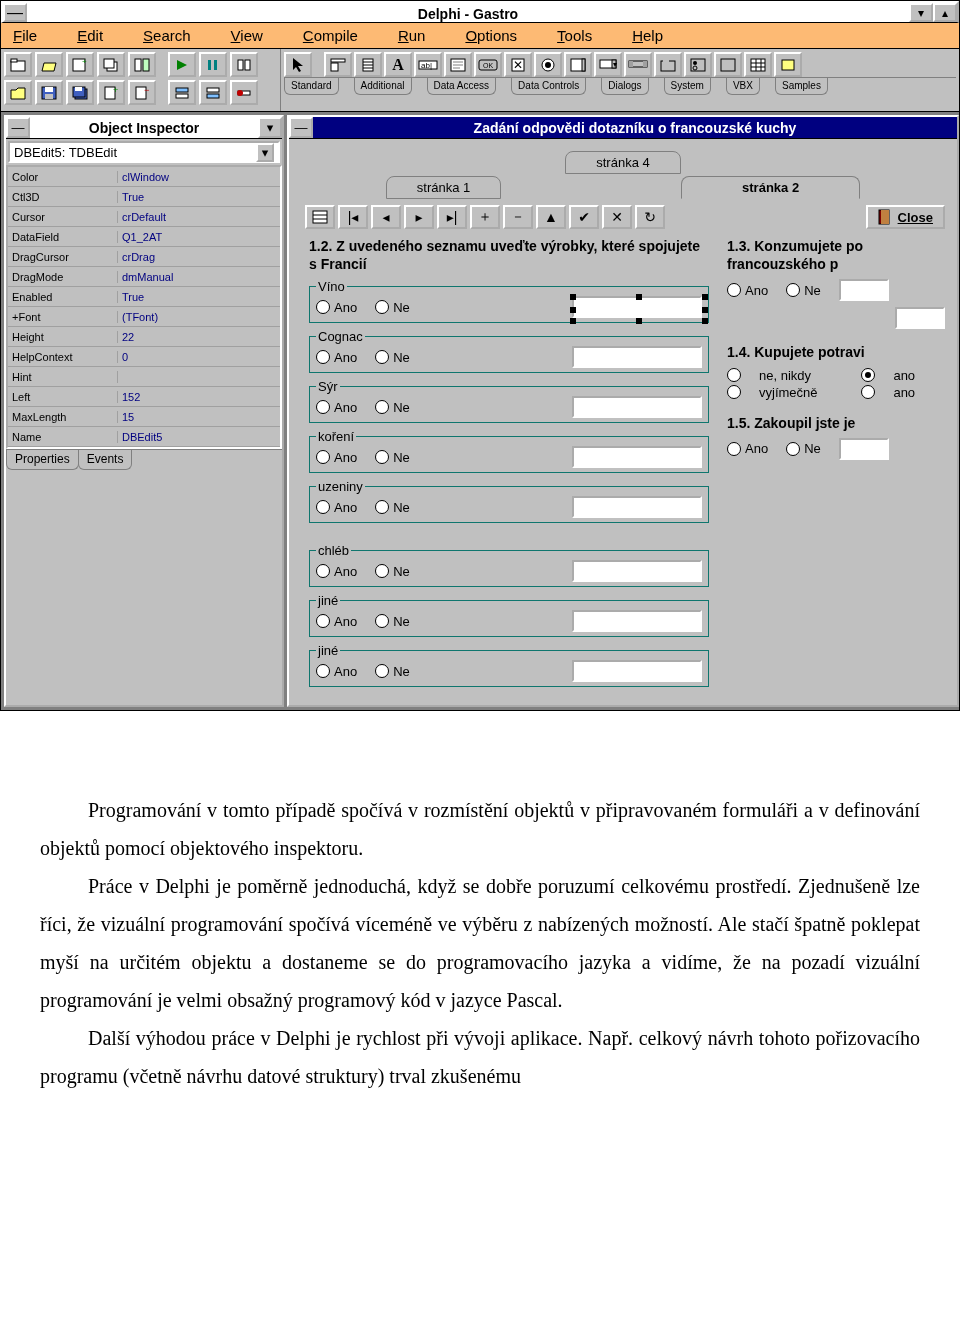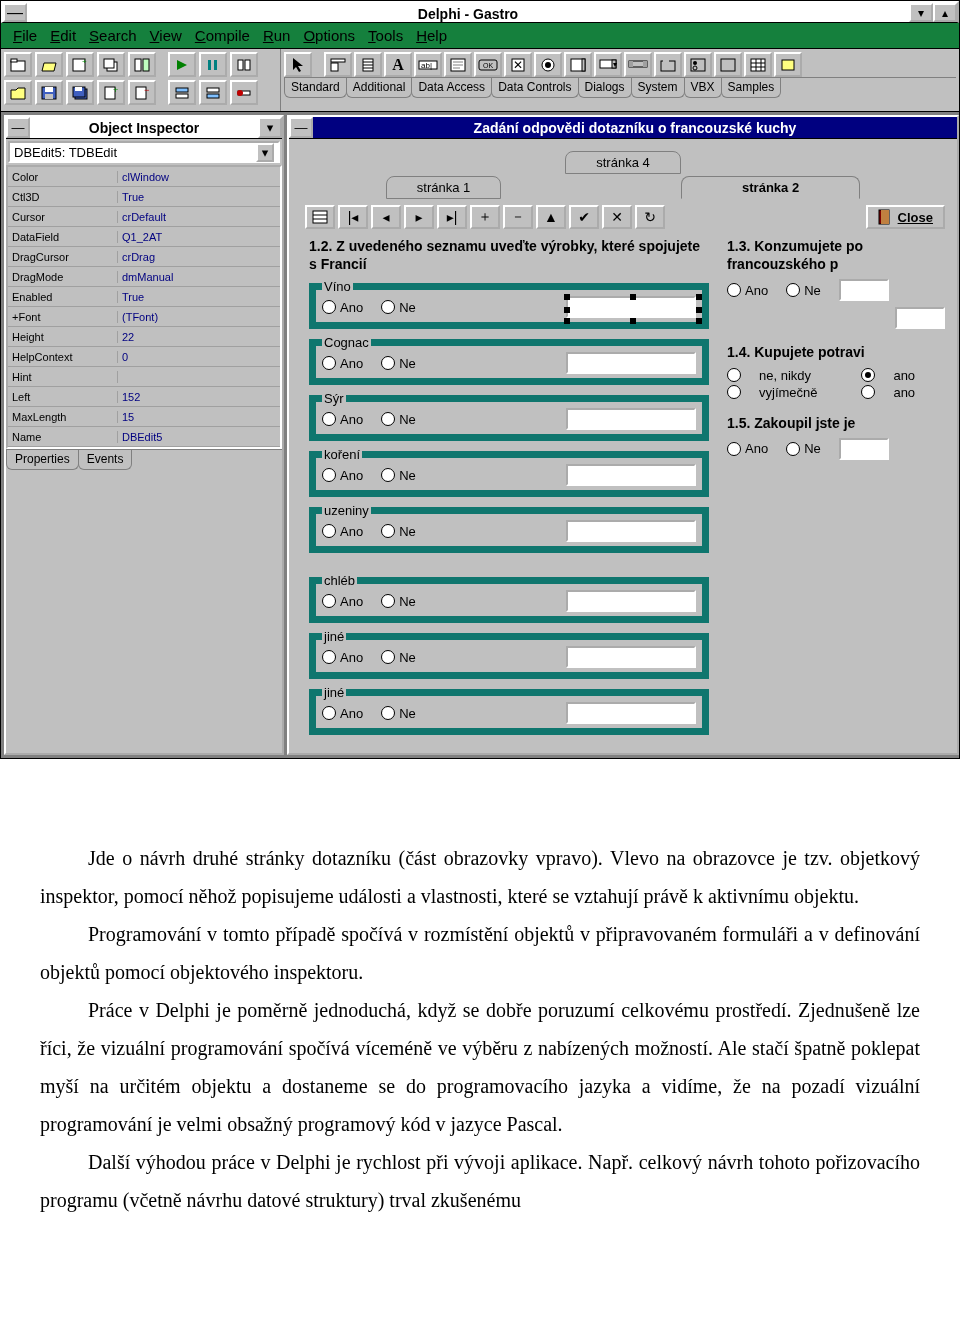--- a/index.html
+++ b/index.html
@@ -43,23 +43,23 @@
   .titlebar .winbtn {
     width: 24px;
     background: #c0c0c0;
     display: flex; align-items: center; justify-content: center;
     font-size: 12px;
   }
   
   .menubar {
     display: flex;
     padding: 2px 6px;
-    background: #15803d;
+    background: #fdba74;
     border-bottom: 1px solid #000;
-    gap: 1px;
+    gap: 28px;
     font-size: 15px;
   }
   .menubar span { padding: 2px 6px; }
   .menubar span u { text-decoration: underline; }
   
   .toolbars {
     display: flex;
     background: #c0c0c0;
     border-bottom: 1px solid #000;
   }
@@ -77,21 +77,22 @@
     width: 28px; height: 25px;
     background: #c0c0c0;
     display: flex; align-items: center; justify-content: center;
     font-size: 11px;
     position: relative;
   }
   .palette-row { display: flex; gap: 2px; }
   .palette-tabs {
     display: flex;
     border-top: 1px solid #808080;
-    font-size: 12px;
+    font-size: 10px;
+    gap: 16px;
   }
   .palette-tabs .ptab {
     padding: 2px 6px 3px 6px;
     border: 1px solid #808080;
     border-top: none;
     border-radius: 0 0 6px 6px;
     margin-right: -1px;
     background: #c0c0c0;
   }
   
@@ -156,21 +157,21 @@
   .tabstrip .tab-active { font-weight:bold; background:#c0c0c0; border-bottom-color:#c0c0c0; }
   .tabstrip2 .tab-active { padding:3px 60px; }
   .navbar { display:flex; align-items:center; gap:3px; margin:6px 0 8px 4px;}
   .navbtn { width:30px; height:24px; display:flex; align-items:center; justify-content:center; font-size:14px;}
   .closebtn { display:flex; align-items:center; gap:6px; padding:2px 10px; font-weight:bold;}
   .columns { display:flex; gap:18px; padding-left:8px; }
   .col-left { width: 400px; }
   .col-right { flex:1; }
   .question { font-weight:bold; font-size:14px; line-height:1.3; margin-bottom:6px; }
   fieldset.gbox {
-    border:7px solid #0f766e;
+    border:1px solid #0f766e;
     margin:0 0 6px 0;
     padding:2px 6px 4px 6px;
     font-size:13px;
   }
   fieldset.gbox legend { padding:0 2px; }
   .radiorow { display:flex; align-items:center; gap:18px; }
   .radiorow label { display:flex; align-items:center; gap:4px; }
   .radiodot {
     width:14px; height:14px; border-radius:50%;
     border:1px solid #000; background:#fff; display:inline-block;
@@ -761,17 +762,16 @@
               <span class="editbox inset" style="width:50px"></span>
             </div>
           </div>
         </div>
       </div>
     </div>
   </div>
 </div>
 
 <div class="article">
-  <p>Jde o návrh druhé stránky dotazníku (část obrazovky vpravo). Vlevo na obrazovce je tzv. objetkový inspektor, pomocí něhož popisujeme události  a vlastnosti, které se vztahují právě k aktivnímu objektu.</p>
   <p>Programování v tomto případě spočívá v rozmístění objektů v připravovaném formuláři a v definování objektů pomocí objektového inspektoru.</p>
   <p>Práce v Delphi je poměrně jednoduchá, když se dobře poruzumí celkovému prostředí. Zjednušeně lze říci, že vizuální programování spočívá víceméně ve výběru z nabízených možností. Ale stačí špatně poklepat myší na určitém objektu a dostaneme se do programovacího jazyka  a vidíme, že na pozadí vizuální programování je velmi obsažný programový kód v jazyce Pascal.</p>
   <p>Další výhodou práce v Delphi je rychlost při vývoji aplikace. Např. celkový návrh tohoto pořizovacího programu (včetně návrhu datové struktury) trval zkušenému</p>
 </div>
 
 </body></html>

